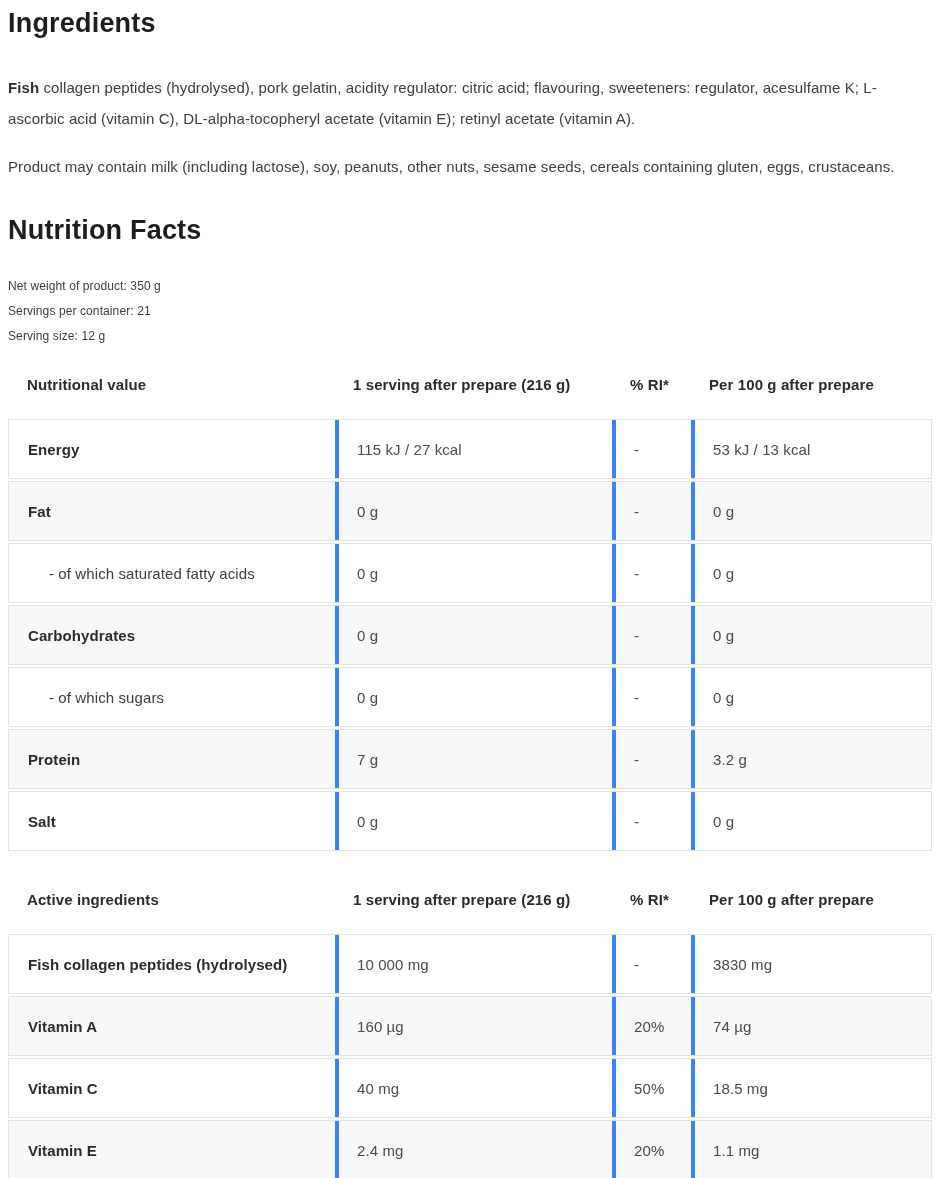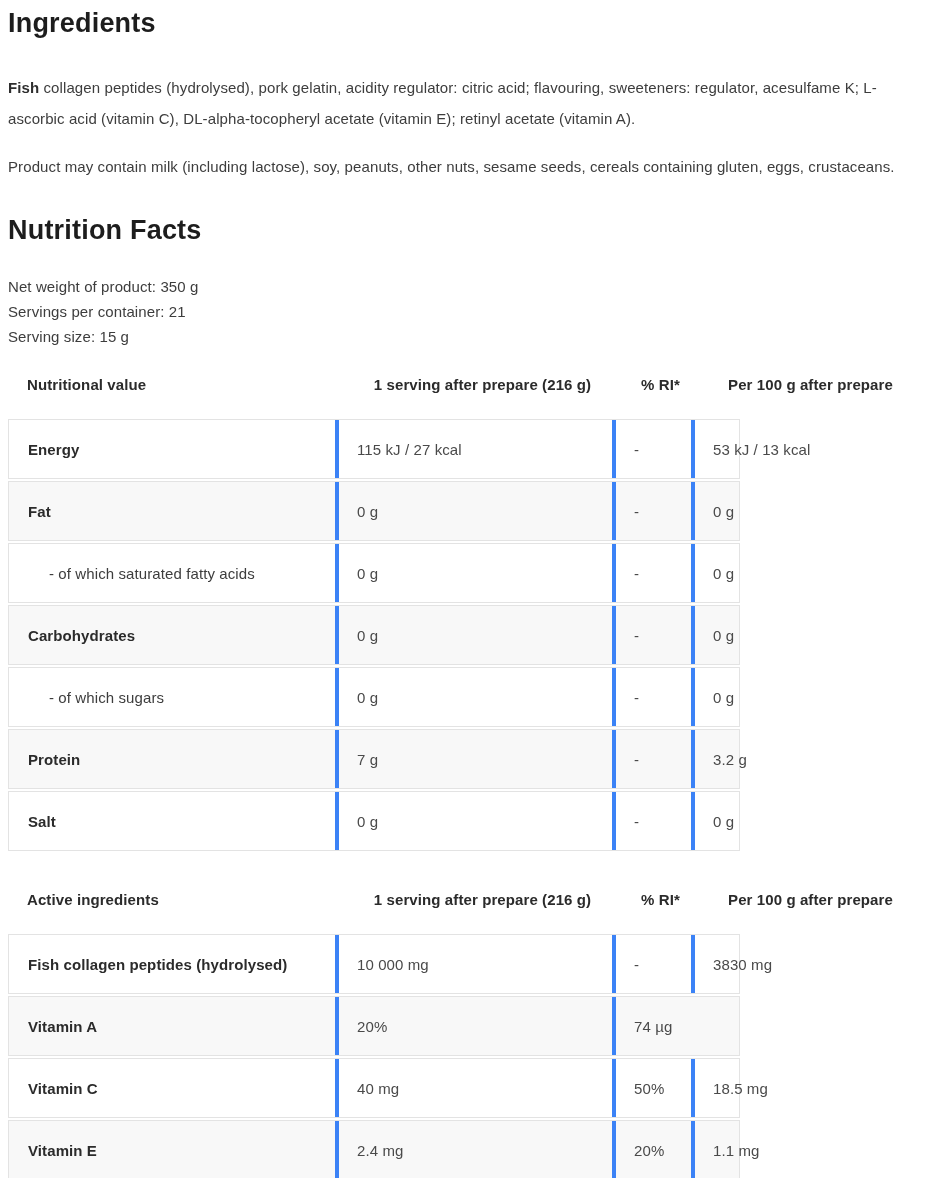--- a/index.html
+++ b/index.html
@@ -25,45 +25,45 @@
     line-height: 31px;
     letter-spacing: 0.1px;
     color: #3d3d3d;
     margin: 0 0 17px 0;
     max-width: 904px;
   }
   .body-paragraph b { font-weight: 700; color: #2e2e2e; }
   .heading-nutrition { margin-top: 31px; margin-bottom: 27px; }
 
   .info-line {
-    font-size: 15px;
+    font-size: 12px;
     line-height: 25px;
     letter-spacing: 0.1px;
     color: #3d3d3d;
     margin: 0;
   }
 
-  .nutri-table { width: 732px; }
+  .nutri-table { width: 924px; }
   .table-1 { margin-top: 26px; }
   .table-2 { margin-top: 8px; }
 
   .t-head {
     display: grid;
     grid-template-columns: 327px 277px 79px 221px;
     margin: 0 0 24px 0;
   }
   .t-head .h {
     font-size: 15px;
     font-weight: 700;
     color: #2b2b2b;
     letter-spacing: 0.1px;
     padding-left: 19px;
     line-height: 20px;
   }
-  .t-head .h.h2c { padding-left: 18px; text-align: center; }
+  .t-head .h.h2c { padding-left: 18px; }
 
   .t-body { display: flex; flex-direction: column; gap: 2px; }
   .t-row {
     display: grid;
     grid-template-columns: 326px 277px 79px 220px;
     height: 60px;
     border: 1px solid #e3e3e3;
     background: #ffffff;
   }
   .t-body .t-row:nth-child(even) { background: #f8f8f8; }
@@ -92,21 +92,21 @@
   <h2 class="section-heading">Ingredients</h2>
 
   <p class="body-paragraph"><b>Fish</b><span> collagen peptides (hydrolysed), pork gelatin, acidity regulator: citric acid; flavouring, sweeteners: regulator, acesulfame K; L-ascorbic acid (vitamin C), DL-alpha-tocopheryl acetate (vitamin E); retinyl acetate (vitamin A).</span></p>
 
   <p class="body-paragraph">Product may contain milk (including lactose), soy, peanuts, other nuts, sesame seeds, cereals containing gluten, eggs, crustaceans.</p>
 
   <h2 class="section-heading heading-nutrition">Nutrition Facts</h2>
 
   <p class="info-line">Net weight of product: 350 g</p>
   <p class="info-line">Servings per container: 21</p>
-  <p class="info-line">Serving size: 15 g</p>
+  <p class="info-line">Serving size: 12 g</p>
 
   <div class="nutri-table table-1">
     <div class="t-head">
       <div class="h">Nutritional value</div>
       <div class="h h2c">1 serving after prepare (216 g)</div>
       <div class="h h2c">% RI*</div>
       <div class="h h2c">Per 100 g after prepare</div>
     </div>
     <div class="t-body">
       <div class="t-row">
@@ -165,20 +165,21 @@
     </div>
     <div class="t-body">
       <div class="t-row">
         <div class="t-cell label">Fish collagen peptides (hydrolysed)</div>
         <div class="t-cell">10 000 mg</div>
         <div class="t-cell">-</div>
         <div class="t-cell">3830 mg</div>
       </div>
       <div class="t-row">
         <div class="t-cell label">Vitamin A</div>
+        <div class="t-cell">160 µg</div>
         <div class="t-cell">20%</div>
         <div class="t-cell">74 µg</div>
       </div>
       <div class="t-row">
         <div class="t-cell label">Vitamin C</div>
         <div class="t-cell">40 mg</div>
         <div class="t-cell">50%</div>
         <div class="t-cell">18.5 mg</div>
       </div>
       <div class="t-row">

